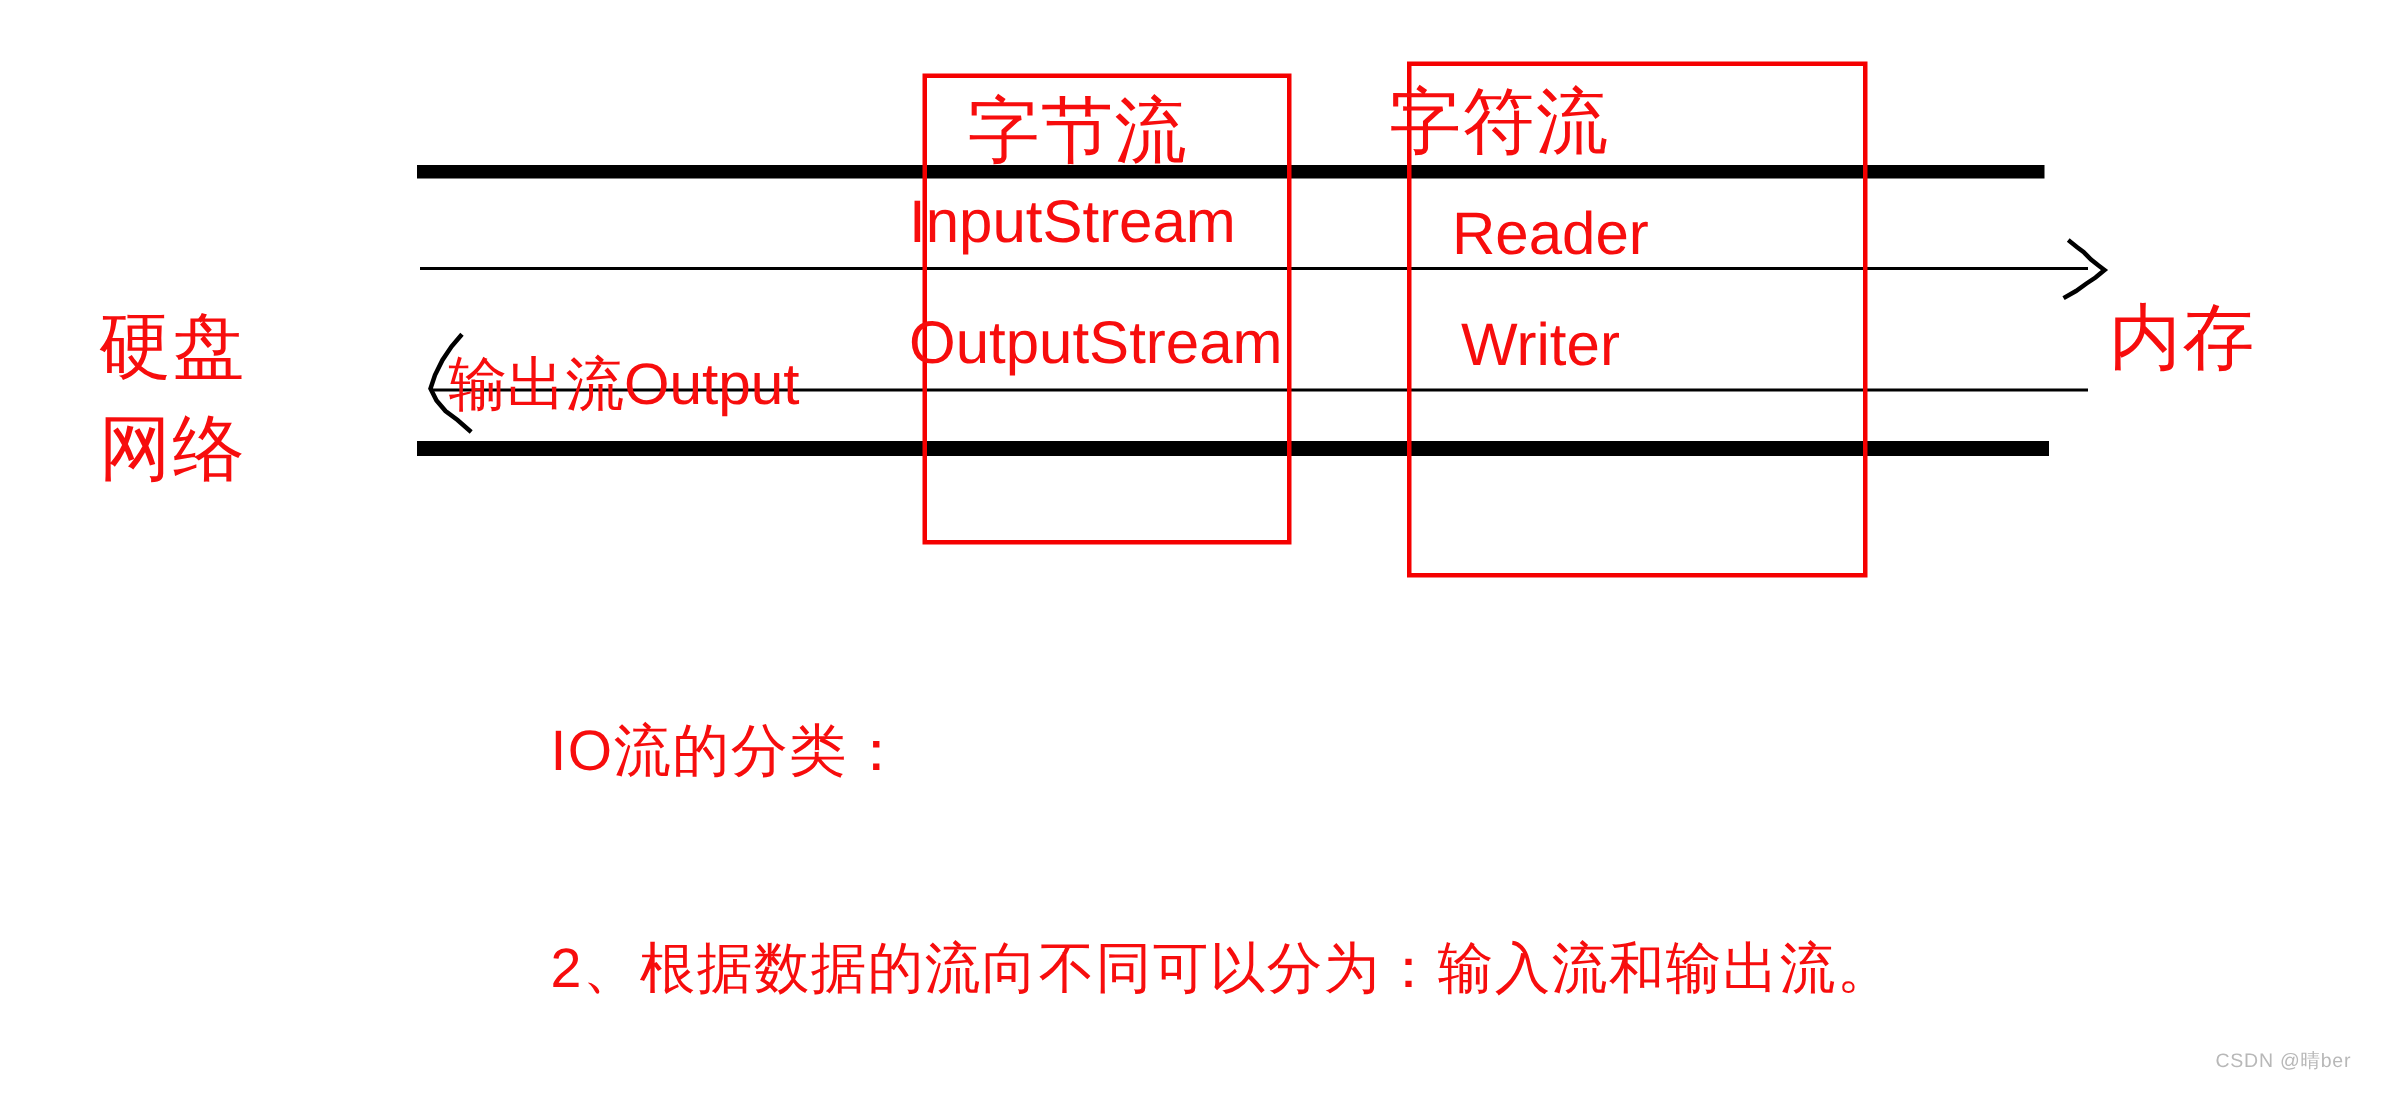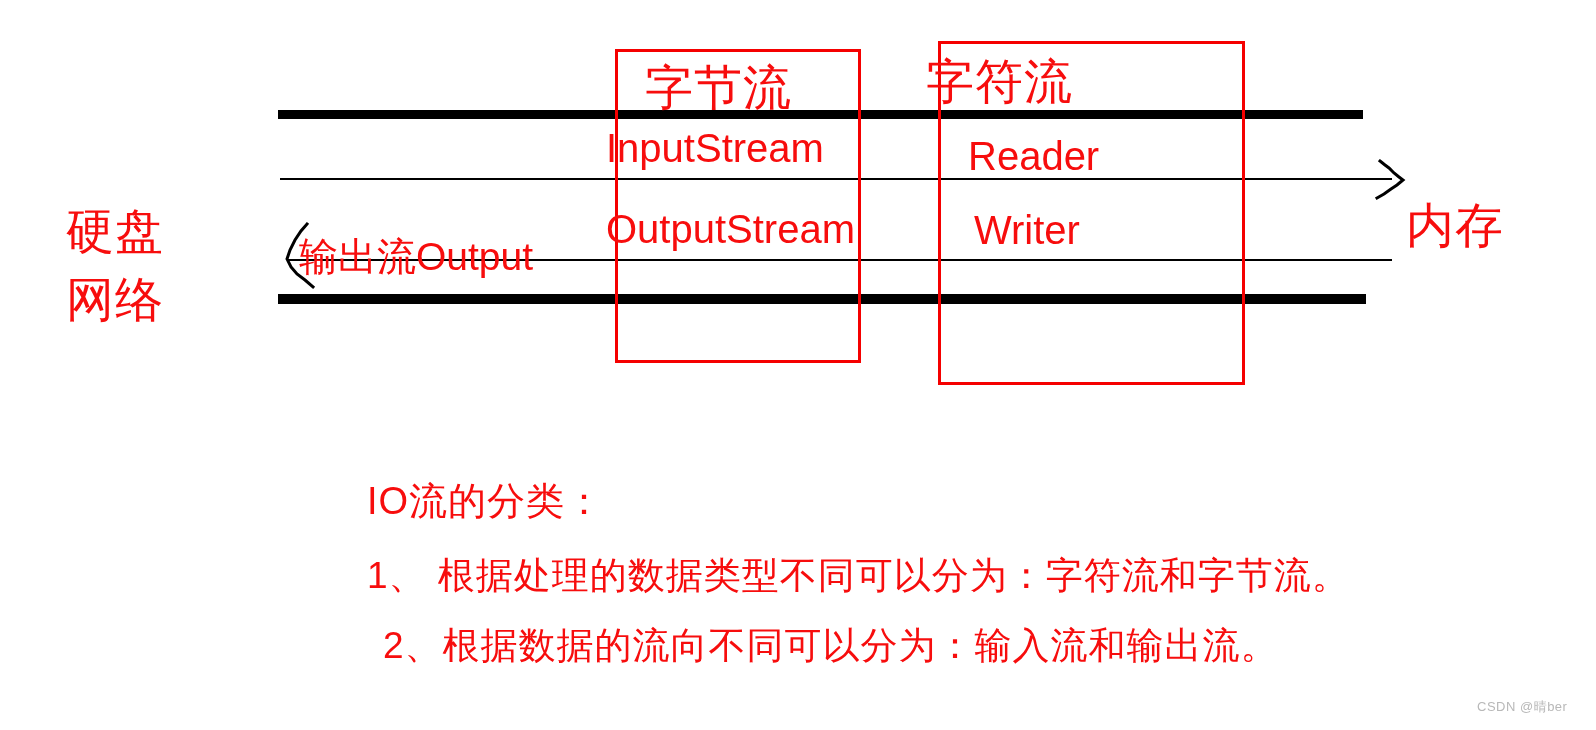--- a/index.html
+++ b/index.html
@@ -53,18 +53,17 @@
   <div class="abs red cjk-lg" style="left:926px;top:58px;">字符流</div>
 
   <div class="abs red lat-lg" style="left:606px;top:128px;">InputStream</div>
   <div class="abs red lat-lg" style="left:968px;top:136px;">Reader</div>
 
   <div class="abs red" style="left:299px;top:210px;font-size:39px;margin-top:27px;">输出流Output</div>
   <div class="abs red lat-lg" style="left:606px;top:209px;">OutputStream</div>
   <div class="abs red lat-lg" style="left:974px;top:210px;">Writer</div>
 
   <div class="abs note" style="left:367px;top:482px;font-size:38px;">IO流的分类：</div>
-  <div class="abs note" style="left:367px;top:557px;">1、 根据处理的数据类型不同可以分为：字符流和字节流。</div>
-  <div class="abs note" style="left:367px;top:627px;margin-left:16px;">2、根据数据的流向不同可以分为：输入流和输出流。</div>
+  <div class="abs note" style="left:367px;top:627px;">2、根据数据的流向不同可以分为：输入流和输出流。</div>
 
   <div class="abs watermark" style="left:1477px;top:700px;">CSDN @晴ber</div>
 
 </div>
 
 </body></html>

